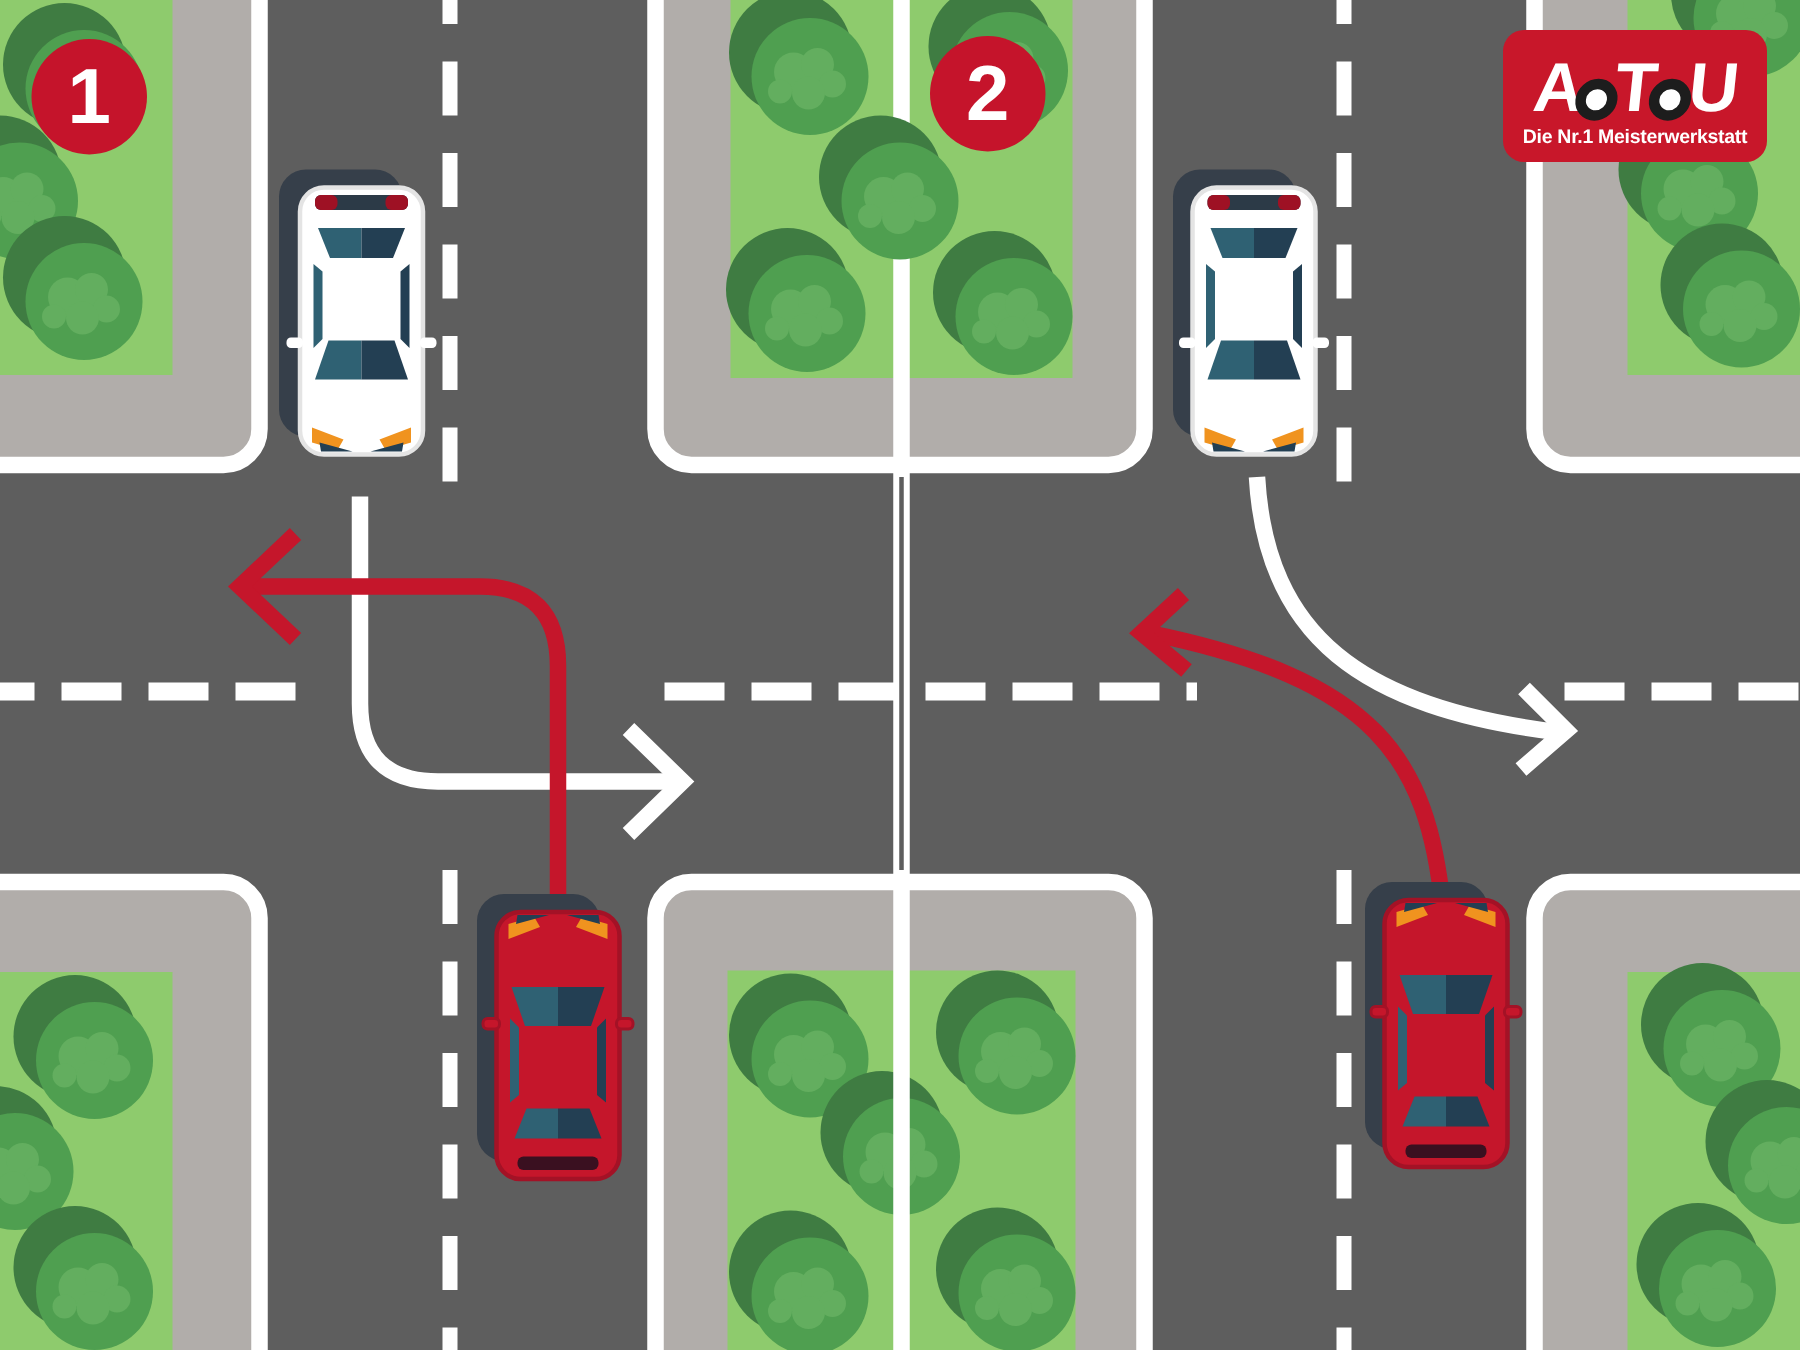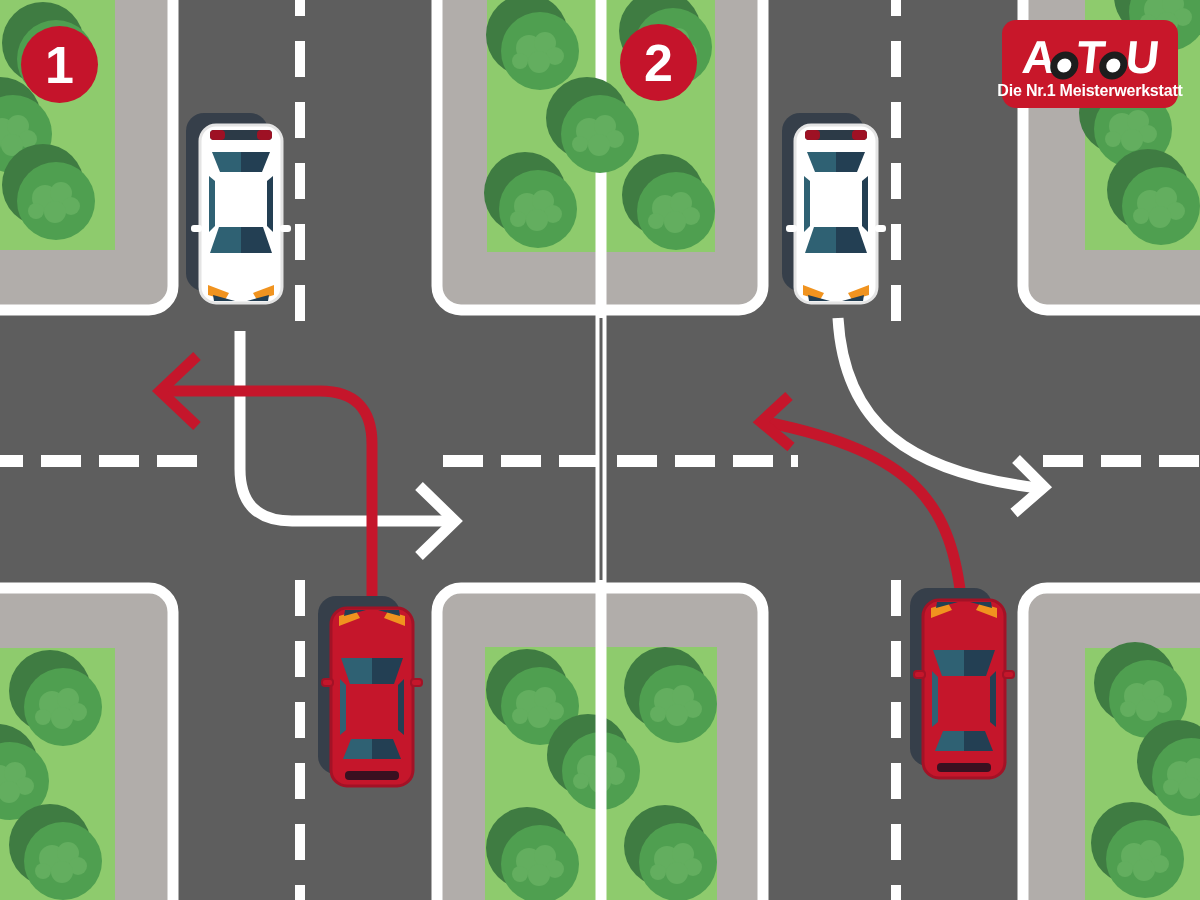--- a/index.html
+++ b/index.html
@@ -23,21 +23,21 @@
   .logo-row{
     display:flex;align-items:flex-end;justify-content:center;
     transform:skewX(-6deg);height:46px;margin-top:2px;
   }
   .logo-letter{
     font-size:46px;font-weight:bold;line-height:0.82;color:#ffffff;
     letter-spacing:-2px;
   }
   .tire{margin:0 -3px -3px -3px;display:block;}
   .logo-tagline{
-    font-size:16px;font-weight:bold;color:#ffffff;margin-top:5px;
+    font-size:13px;font-weight:bold;color:#ffffff;margin-top:5px;
     letter-spacing:-0.2px;white-space:nowrap;
   }
 </style>
 </head>
 <body>
 
 <div id="stage">
 
   <svg id="scene-svg" width="1200" height="900" viewBox="0 0 1200 900">
     <defs>

